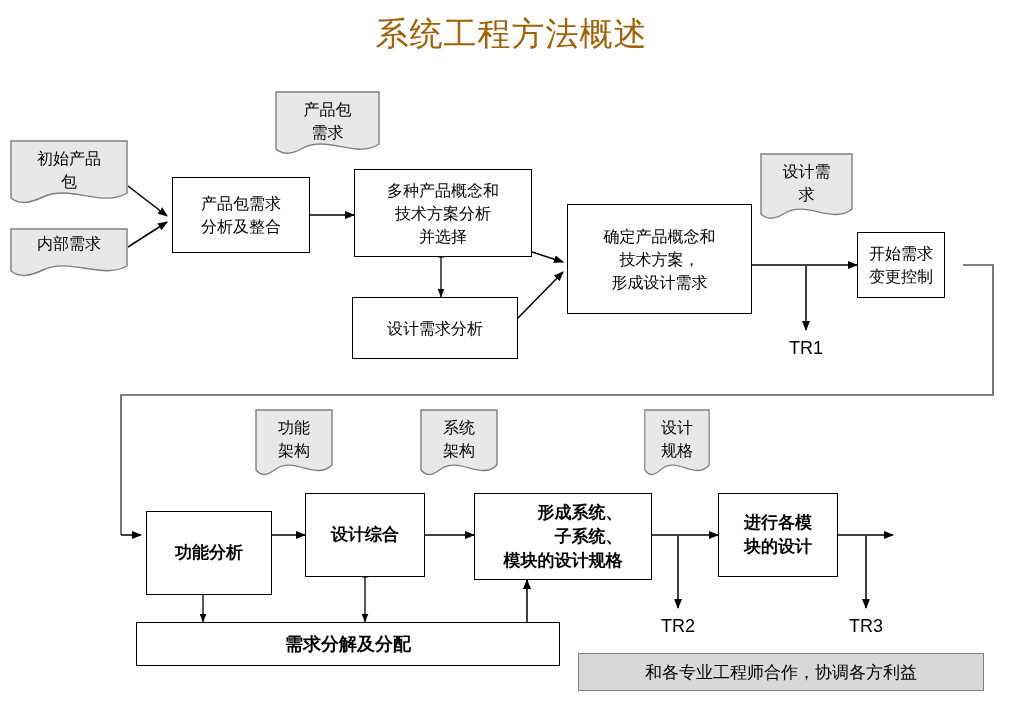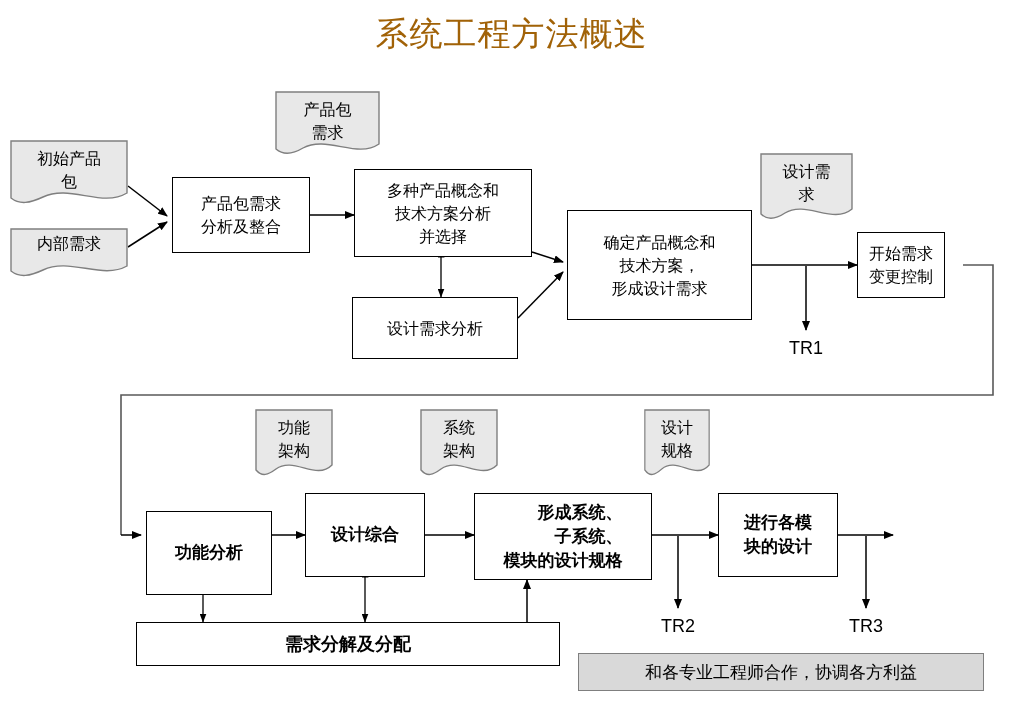--- a/index.html
+++ b/index.html
@@ -231,21 +231,21 @@
   <div class="box" style="left:354px; top:169px; width:178px; height:88px;">
     <span style="white-space:pre-line;">多种产品概念和
 技术方案分析
 并选择</span>
   </div>
 
   <div class="box" style="left:352px; top:297px; width:166px; height:62px;">
     <span style="white-space:pre-line;">设计需求分析</span>
   </div>
 
-  <div class="box" style="left:567px; top:210px; width:185px; height:110px;">
+  <div class="box" style="left:567px; top:204px; width:185px; height:110px;">
     <span style="white-space:pre-line;">确定产品概念和
 技术方案，
 形成设计需求</span>
   </div>
 
   <div class="box" style="left:857px; top:232px; width:88px; height:66px;">
     <span style="white-space:pre-line;">开始需求
 变更控制</span>
   </div>
 

